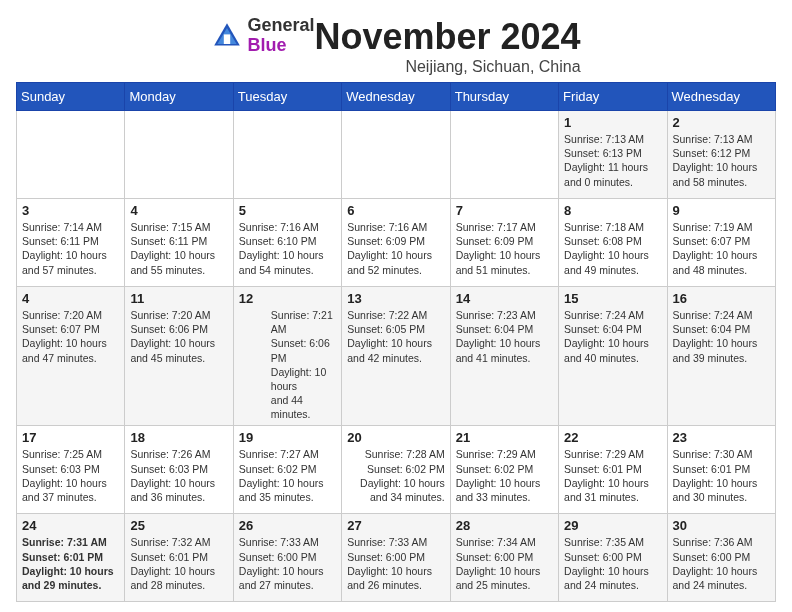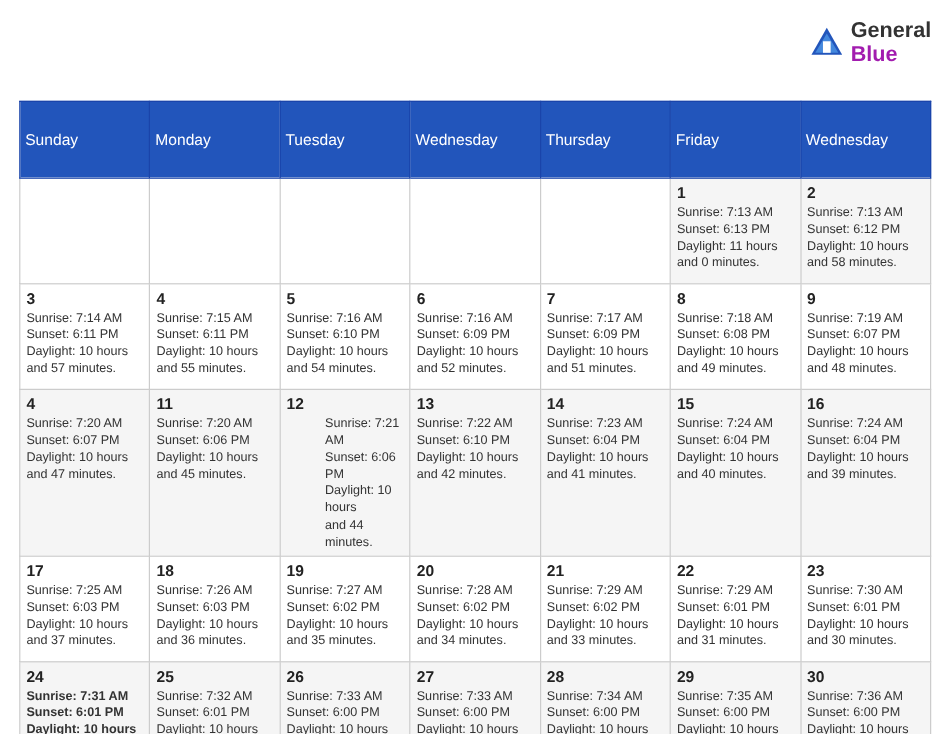--- a/index.html
+++ b/index.html
@@ -5,23 +5,23 @@
     * { box-sizing: border-box; margin: 0; padding: 0; }
     body {
       font-family: Arial, sans-serif;
       background: #fff;
       width: 792px;
       min-height: 612px;
       padding: 16px;
     }
     .header {
       display: flex;
-      justify-content: flex-end;
+      justify-content: center;
       align-items: flex-start;
-      margin-bottom: 28px;
+      margin-bottom: 6px;
     }
     .logo {
       display: flex;
       align-items: center;
       gap: 4px;
     }
     .logo-text {
       font-size: 18px;
       font-weight: bold;
       line-height: 1.1;
@@ -45,21 +45,21 @@
       color: #444;
     }
     .calendar {
       width: 100%;
       border-collapse: collapse;
       font-size: 11px;
     }
     .calendar thead th {
       background: #2255bb;
       color: #fff;
-      padding: 24px 4px;
+      padding: 6px 4px;
       text-align: left;
       font-size: 13px;
       font-weight: normal;
       border: 1px solid #1a44aa;
     }
     .calendar tbody td {
       border: 1px solid #ccc;
       vertical-align: top;
       padding: 4px 5px;
       width: 108px;
@@ -96,20 +96,24 @@
     <svg class="logo-icon" viewBox="0 0 40 40">
       <polygon points="20,4 36,32 4,32" fill="#2255bb"></polygon>
       <polygon points="20,10 32,30 8,30" fill="#4488dd"></polygon>
       <rect x="16" y="18" width="8" height="12" fill="#fff"></rect>
     </svg>
     <div class="logo-text">
       <span class="general">General</span><br>
       <span class="blue">Blue</span>
     </div>
   </div>
+  <div class="title-block">
+    <div class="month-title">November 2024</div>
+    <div class="location">Neijiang, Sichuan, China</div>
+  </div>
 </div>
 
 <table class="calendar">
   <thead>
     <tr>
     <th>Sunday</th>
         <th>Monday</th>
         <th>Tuesday</th>
         <th>Wednesday</th>
         <th>Thursday</th>
@@ -208,21 +212,21 @@
         <td>
           <span class="day-number">12</span>
           <div class="day-info" style="white-space: pre-line; margin-left: 32px;">Sunrise: 7:21 AM
 Sunset: 6:06 PM
 Daylight: 10 hours
 and 44 minutes.</div>
         </td>
         <td>
           <span class="day-number">13</span>
           <div class="day-info" style="white-space: pre-line;">Sunrise: 7:22 AM
-Sunset: 6:10 PM
+Sunset: 6:05 PM
 Daylight: 10 hours
 and 42 minutes.</div>
         </td>
         <td>
           <span class="day-number">14</span>
           <div class="day-info" style="white-space: pre-line;">Sunrise: 7:23 AM
 Sunset: 6:04 PM
 Daylight: 10 hours
 and 41 minutes.</div>
         </td>
@@ -258,21 +262,21 @@
         </td>
         <td>
           <span class="day-number">19</span>
           <div class="day-info" style="white-space: pre-line;">Sunrise: 7:27 AM
 Sunset: 6:02 PM
 Daylight: 10 hours
 and 35 minutes.</div>
         </td>
         <td>
           <span class="day-number">20</span>
-          <div class="day-info" style="white-space: pre-line;">Sunrise: 7:28 AM
+          <div class="day-info" style="white-space: pre-line; text-align: right;">Sunrise: 7:28 AM
 Sunset: 6:02 PM
 Daylight: 10 hours
 and 34 minutes.</div>
         </td>
         <td>
           <span class="day-number">21</span>
           <div class="day-info" style="white-space: pre-line;">Sunrise: 7:29 AM
 Sunset: 6:02 PM
 Daylight: 10 hours
 and 33 minutes.</div>

